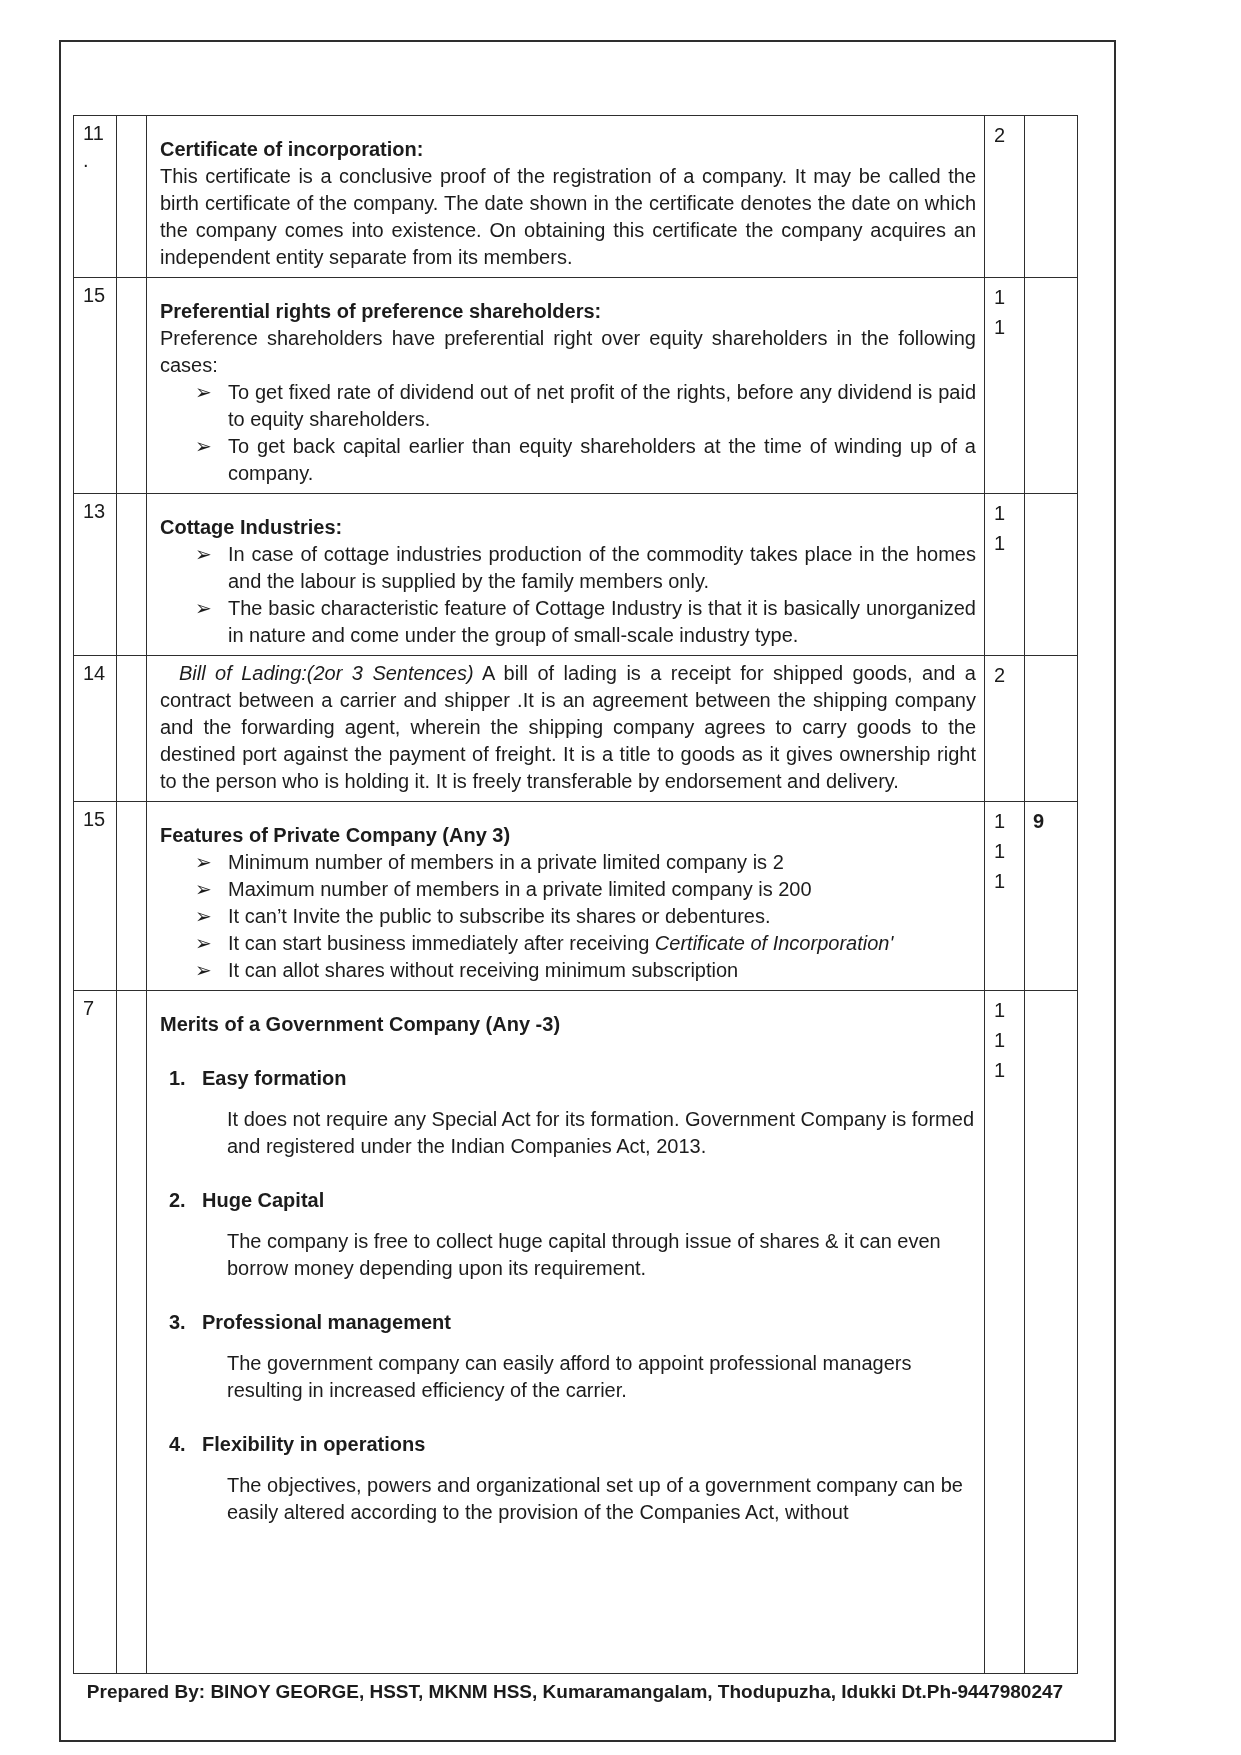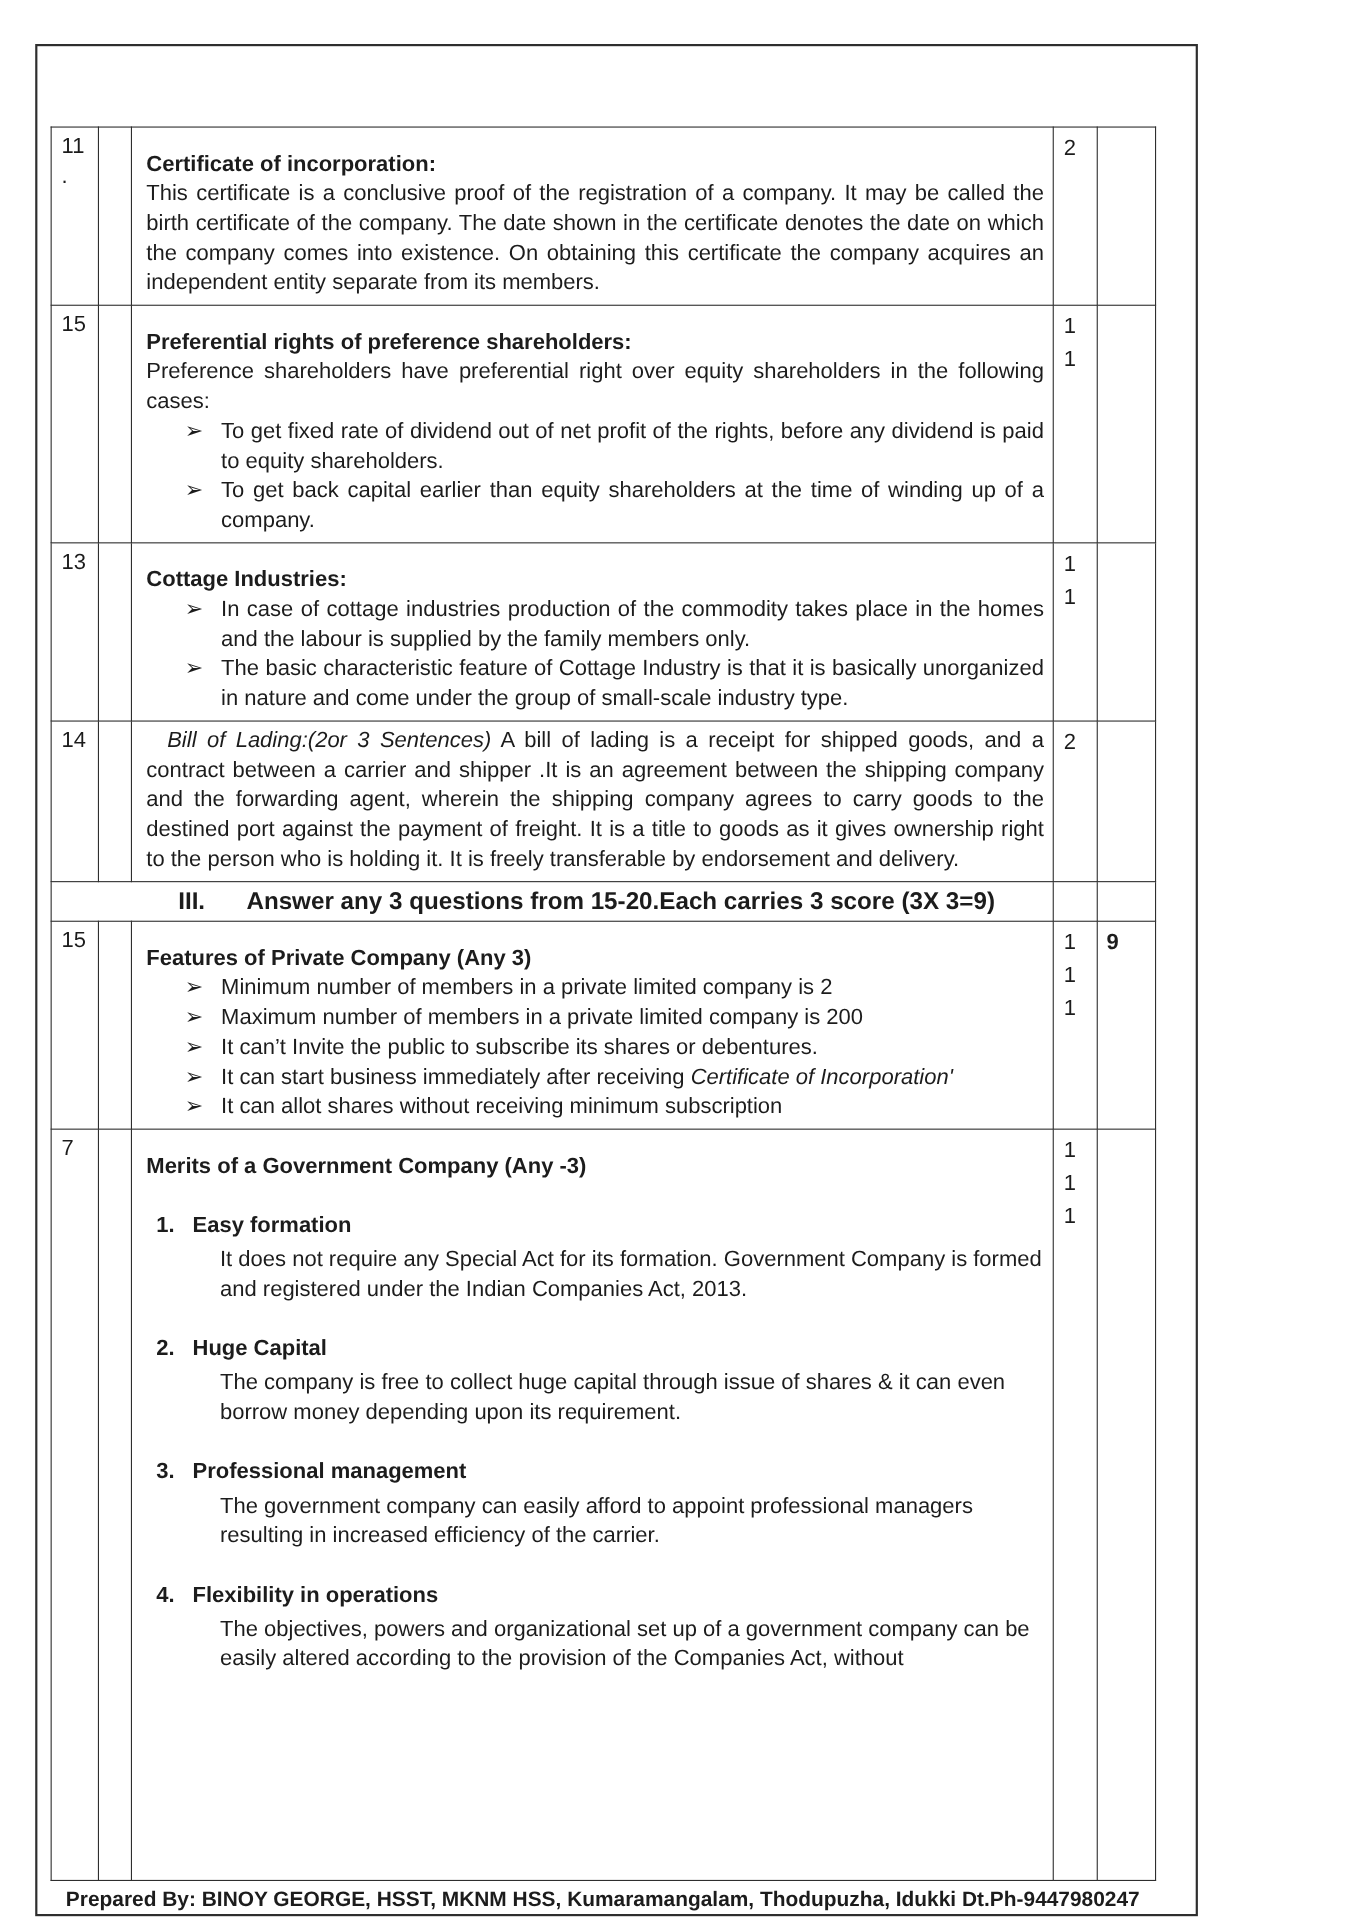--- a/index.html
+++ b/index.html
@@ -5,21 +5,21 @@
   * { margin:0; padding:0; box-sizing:border-box; }
   html,body { background:#ffffff; }
   body {
     width:1241px; height:1755px;
     position:relative;
     font-family:"Liberation Sans", sans-serif;
     color:#1c1c1c;
   }
   .frame {
     position:absolute;
-    left:32px; top:40px;
+    left:59px; top:40px;
     width:1057px; height:1702px;
     border:2px solid #2e2e2e;
     padding:73px 0 16px 12px;
   }
   table.qtable {
     border-collapse:collapse;
     table-layout:fixed;
     width:1004px;
     font-size:20px;
   }
@@ -43,21 +43,21 @@
   .section-cell {
     font-weight:bold;
     font-size:22px;
     padding:3px 4px 3px 115px;
     line-height:1.3;
   }
   .section-numeral { display:inline-block; min-width:62px; }
   .numbered-item { margin-left:9px; margin-top:27px; }
   .numbered-item .ni-head { display:flex; font-weight:bold; }
   .numbered-item .ni-num { flex:0 0 33px; width:33px; }
-  .numbered-item .ni-body { margin-left:58px; margin-top:4px; }
+  .numbered-item .ni-body { margin-left:58px; margin-top:14px; }
   
   table.qtable tr:last-child .content-cell,
   table.qtable tr:last-child .num-cell { height:683px; }
   .footer {
     width:1004px;
     margin-top:7px;
     text-align:center;
     font-weight:bold;
     font-size:19px;
   }
@@ -134,25 +134,20 @@
           <td class="gap-cell"></td>
           <td class="content-cell">
             <div class="q-para justify"><span class="lead">Bill of Lading:(2or 3 Sentences)</span>  A bill of lading is a receipt for shipped goods, and a contract between a carrier and shipper .It is an agreement between the shipping company and the forwarding agent, wherein the shipping company agrees to carry goods to the destined port against the payment of freight. It is a title to goods as it gives ownership right to the person who is holding it. It is freely transferable by endorsement and delivery.</div>
           </td>
           <td class="marks-cell">
             <div class="mark">2</div>
           </td>
           <td class="score-cell"></td>
         </tr>
         <tr>
-          <td class="section-cell" colspan="3"><span class="section-numeral">III.</span><span class="section-text">Answer any 3 questions from 15-20.Each carries 3 score (3X 3=9)</span></td>
-          <td class="marks-cell"></td>
-          <td class="score-cell"></td>
-        </tr>
-        <tr>
           <td class="num-cell">15</td>
           <td class="gap-cell"></td>
           <td class="content-cell">
             <div class="q-heading">Features of Private Company (Any 3)</div>
             <div class="bullet">
               <span class="marker">➢</span>
               <div class="btext">Minimum number of members in a private limited company is 2</div>
             </div>
             <div class="bullet">
               <span class="marker">➢</span>

